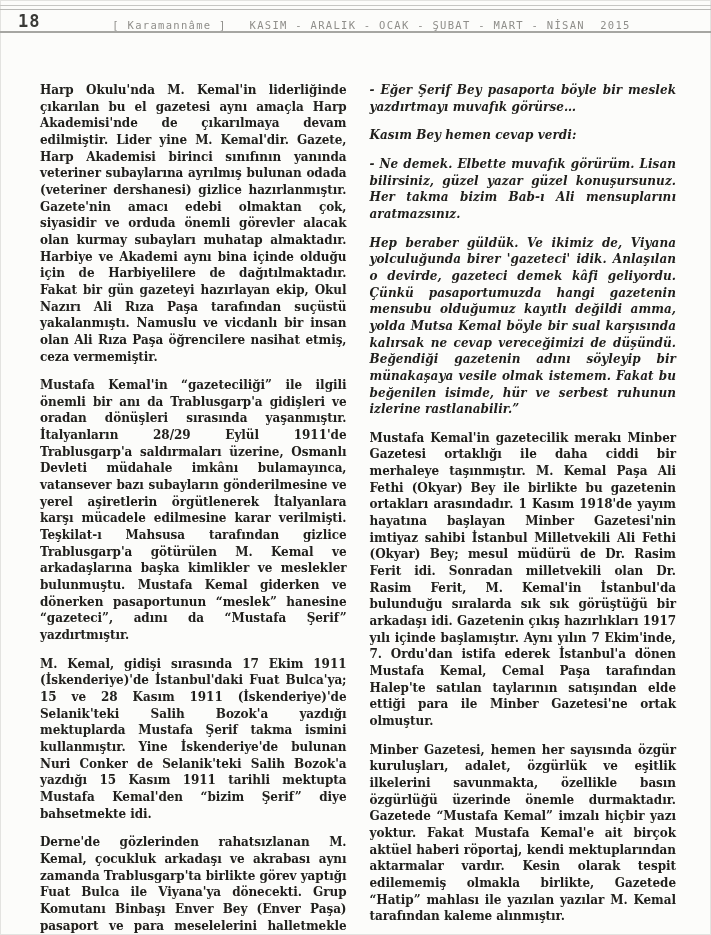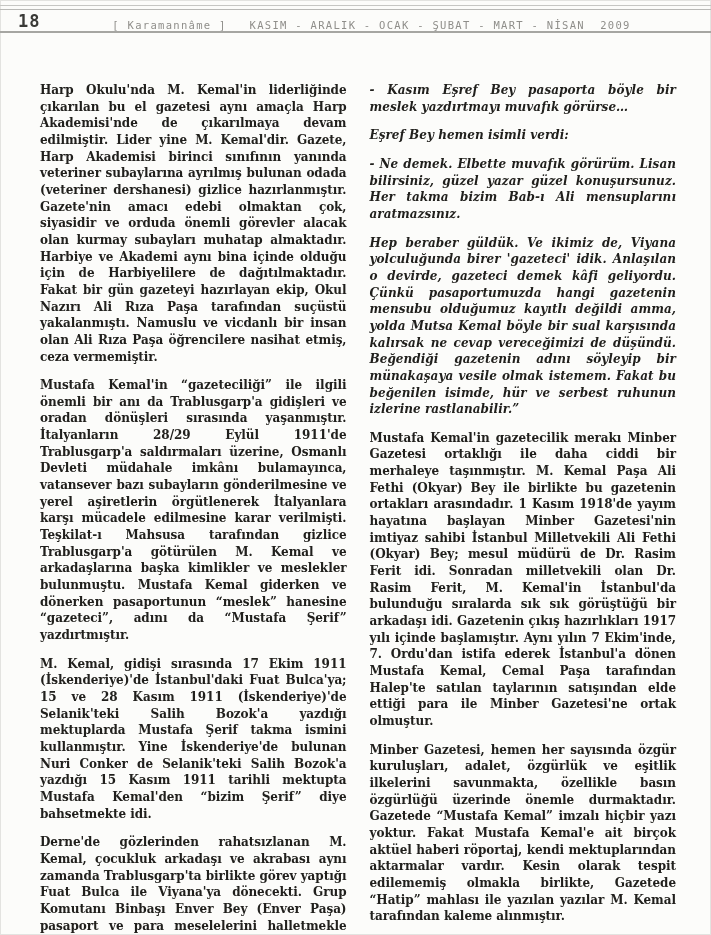--- a/index.html
+++ b/index.html
@@ -75,38 +75,38 @@
 </style>
 </head>
 <body>
 
 <div class="page">
 
   <div class="rule-top"></div>
 
   <div class="header-row">
     <span class="page-number">18</span>
-    <span class="header-title">[ Karamannâme ]   KASIM - ARALIK - OCAK - ŞUBAT - MART - NİSAN  2009</span>
+    <span class="header-title">[ Karamannâme ]   KASIM - ARALIK - OCAK - ŞUBAT - MART - NİSAN  2015</span>
   </div>
 
   <div class="rule-under"></div>
 
   <div class="content">
 
     <div class="col">
       <p>Harp Okulu'nda M. Kemal'in liderliğinde çıkarılan bu el gazetesi aynı amaçla Harp Akademisi'nde de çıkarılmaya devam edilmiştir. Lider yine M. Kemal'dir. Gazete, Harp Akademisi birinci sınıfının yanında veteriner subaylarına ayrılmış bulunan odada (veteriner dershanesi) gizlice hazırlanmıştır. Gazete'nin amacı edebi olmaktan çok, siyasidir ve orduda önemli görevler alacak olan kurmay subayları muhatap almaktadır. Harbiye ve Akademi aynı bina içinde olduğu için de Harbiyelilere de dağıtılmaktadır. Fakat bir gün gazeteyi hazırlayan ekip, Okul Nazırı Ali Rıza Paşa tarafından suçüstü yakalanmıştı. Namuslu ve vicdanlı bir insan olan Ali Rıza Paşa öğrencilere nasihat etmiş, ceza vermemiştir.</p>
       <p>Mustafa Kemal'in “gazeteciliği” ile ilgili önemli bir anı da Trablusgarp'a gidişleri ve oradan dönüşleri sırasında yaşanmıştır. İtalyanların 28/29 Eylül 1911'de Trablusgarp'a saldırmaları üzerine, Osmanlı Devleti müdahale imkânı bulamayınca, vatansever bazı subayların gönderilmesine ve yerel aşiretlerin örgütlenerek İtalyanlara karşı mücadele edilmesine karar verilmişti. Teşkilat-ı Mahsusa tarafından gizlice Trablusgarp'a götürülen M. Kemal ve arkadaşlarına başka kimlikler ve meslekler bulunmuştu. Mustafa Kemal giderken ve dönerken pasaportunun “meslek” hanesine “gazeteci”, adını da “Mustafa Şerif” yazdırtmıştır.</p>
       <p>M. Kemal, gidişi sırasında 17 Ekim 1911 (İskenderiye)'de İstanbul'daki Fuat Bulca'ya; 15 ve 28 Kasım 1911 (İskenderiye)'de Selanik'teki Salih Bozok'a yazdığı mektuplarda Mustafa Şerif takma ismini kullanmıştır. Yine İskenderiye'de bulunan Nuri Conker de Selanik'teki Salih Bozok'a yazdığı 15 Kasım 1911 tarihli mektupta Mustafa Kemal'den “bizim Şerif” diye bahsetmekte idi.</p>
       <p>Derne'de gözlerinden rahatsızlanan M. Kemal, çocukluk arkadaşı ve akrabası aynı zamanda Trablusgarp'ta birlikte görev yaptığı Fuat Bulca ile Viyana'ya dönecekti. Grup Komutanı Binbaşı Enver Bey (Enver Paşa) pasaport ve para meselelerini halletmekle Teşkilat-ı Mahsusa lideri Eşref Beyi (Sencer Kuşçubaşı) görevlendirdi. Eşref Bey'in “Hangi mesleği tercih edersiniz? Pasaportta ne olduğunu kaydettireyim?” sorusu üzerine, Eşref Beyin çadırında yatağa uzanmış olan M. Kemal, düşünmeden “gazeteciliği” cevabını verdi. F. Bulca bu sahnenin devamını anılarında şu şekilde anlatıyor:</p>
 
     </div>
 
     <div class="col">
-      <p class="italic">- Kasım Eşref Bey pasaporta böyle bir meslek yazdırtmayı muvafık görürse…</p>
-      <p class="italic">Eşref Bey hemen isimli verdi:</p>
+      <p class="italic">- Eğer Şerif Bey pasaporta böyle bir meslek yazdırtmayı muvafık görürse…</p>
+      <p class="italic">Kasım Bey hemen cevap verdi:</p>
       <p class="italic">- Ne demek. Elbette muvafık görürüm. Lisan bilirsiniz, güzel yazar güzel konuşursunuz. Her takma bizim Bab-ı Ali mensuplarını aratmazsınız.</p>
       <p class="italic">Hep beraber güldük. Ve ikimiz de, Viyana yolculuğunda birer 'gazeteci' idik. Anlaşılan o devirde, gazeteci demek kâfi geliyordu. Çünkü pasaportumuzda hangi gazetenin mensubu olduğumuz kayıtlı değildi amma, yolda Mutsa Kemal böyle bir sual karşısında kalırsak ne cevap vereceğimizi de düşündü. Beğendiği gazetenin adını söyleyip bir münakaşaya vesile olmak istemem. Fakat bu beğenilen isimde, hür ve serbest ruhunun izlerine rastlanabilir.”</p>
       <p>Mustafa Kemal'in gazetecilik merakı Minber Gazetesi ortaklığı ile daha ciddi bir merhaleye taşınmıştır. M. Kemal Paşa Ali Fethi (Okyar) Bey ile birlikte bu gazetenin ortakları arasındadır. 1 Kasım 1918'de yayım hayatına başlayan Minber Gazetesi'nin imtiyaz sahibi İstanbul Milletvekili Ali Fethi (Okyar) Bey; mesul müdürü de Dr. Rasim Ferit idi. Sonradan milletvekili olan Dr. Rasim Ferit, M. Kemal'in İstanbul'da bulunduğu sıralarda sık sık görüştüğü bir arkadaşı idi. Gazetenin çıkış hazırlıkları 1917 yılı içinde başlamıştır. Aynı yılın 7 Ekim'inde, 7. Ordu'dan istifa ederek İstanbul'a dönen Mustafa Kemal, Cemal Paşa tarafından Halep'te satılan taylarının satışından elde ettiği para ile Minber Gazetesi'ne ortak olmuştur.</p>
       <p>Minber Gazetesi, hemen her sayısında özgür kuruluşları, adalet, özgürlük ve eşitlik ilkelerini savunmakta, özellikle basın özgürlüğü üzerinde önemle durmaktadır. Gazetede “Mustafa Kemal” imzalı hiçbir yazı yoktur. Fakat Mustafa Kemal'e ait birçok aktüel haberi röportaj, kendi mektuplarından aktarmalar vardır. Kesin olarak tespit edilememiş olmakla birlikte, Gazetede “Hatip” mahlası ile yazılan yazılar M. Kemal tarafından kaleme alınmıştır.</p>
       <p>Ali Fethi Okyar, anılarında gazeteyi çıkarma fikrinin Mustafa Kemal tarafından kendisine telkin edildiğini; gazetenin “Minber” (Kürsü) ismini de M. Kemal'in bulduğunu anlatmaktadır. Mustafa Kemal'in, arkadaşı Nuri Conker'in “Zabit ve Kumandan” ismiyle yazdığı kitaptan hareketle 1914'te tamamladığı “Zabit ve Kumandan İle Hasbihal” isimli kitabı da 1918'de Minber Gazetesi'nin matbaasında basılmıştır.</p>
     </div>
 
   </div>
 </div>
 

